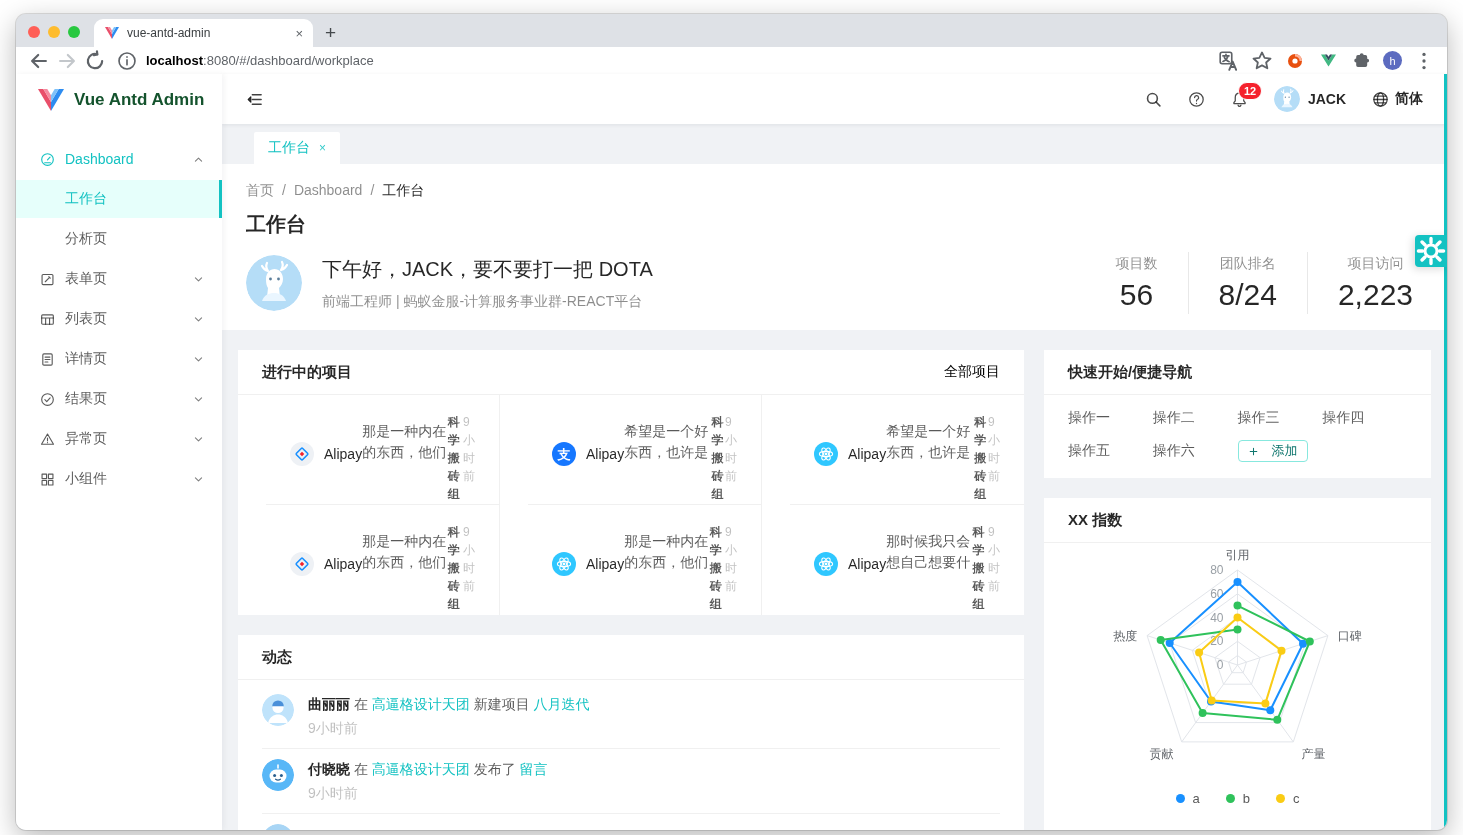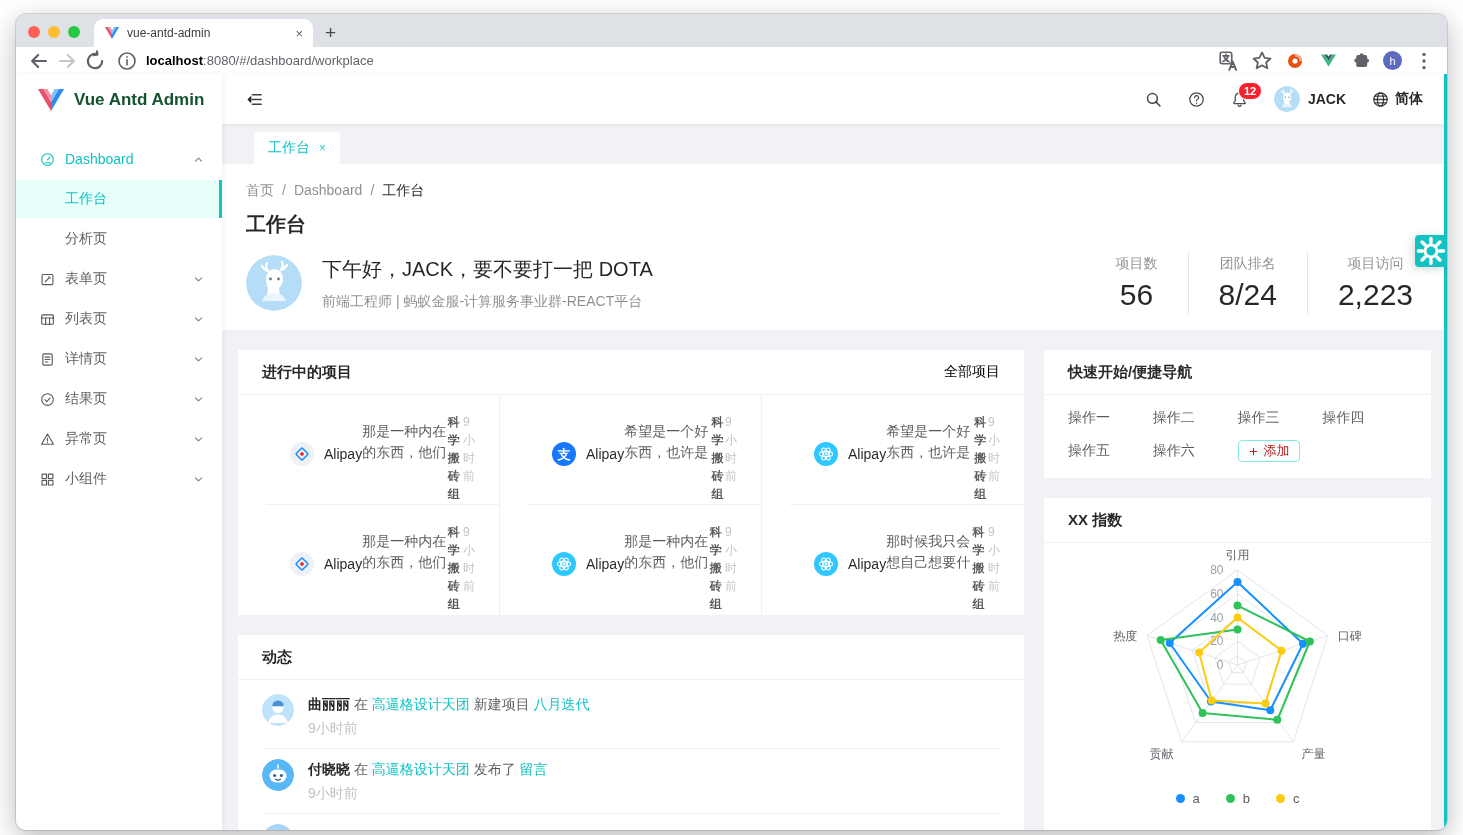--- a/index.html
+++ b/index.html
@@ -97,22 +97,22 @@
   .alist{padding:4px 24px 0;}
   .aitem{display:flex;gap:14px;padding:10px 0;border-bottom:1px solid #f0f0f0;}
   .aitem:last-child{border-bottom:none;}
   .aav{width:32px;height:32px;border-radius:50%;flex:none;overflow:hidden;display:flex;}
   .atext{font-size:14px;color:rgba(0,0,0,.65);line-height:20px;}
   .atext .b{font-weight:600;color:rgba(0,0,0,.85);}
   .atext .lk{color:#13c2c2;cursor:pointer;}
   .atime{margin-top:4px;font-size:14px;color:rgba(0,0,0,.25);line-height:20px;}
   .qbody{padding:14px 24px 16px;display:grid;grid-template-columns:repeat(4,1fr);row-gap:13px;align-items:center;}
   .qlink{font-size:14px;color:rgba(0,0,0,.65);cursor:pointer;}
-  .qadd{display:inline-flex;align-items:center;gap:5px;justify-self:start;border:1px solid #87e8de;
-    color:#b91c1c;background:#fff;border-radius:4px;padding:1px 9px;font-size:13px;line-height:18px;cursor:pointer;}
+  .qadd{display:inline-flex;align-items:center;gap:13px;justify-self:start;border:1px solid #87e8de;
+    color:#0f766e;background:#fff;border-radius:4px;padding:1px 9px;font-size:13px;line-height:18px;cursor:pointer;}
   .rcard{flex:1;min-height:346px;}
   .rbody{padding-top:4px;}
   .legend{display:flex;justify-content:center;gap:26px;padding:2px 0 14px;}
   .litem{display:flex;align-items:center;gap:8px;font-size:13px;color:#595959;cursor:pointer;}
   .ldot{width:9px;height:9px;border-radius:50%;}
   .gearbtn{position:absolute;top:161px;right:0;width:32px;height:32px;background:#13c2c2;
     border-radius:4px 0 0 4px;display:flex;align-items:center;justify-content:center;z-index:60;
     color:#fff;cursor:pointer;box-shadow:-2px 2px 8px rgba(0,0,0,.15);}
 </style>
 </head>

